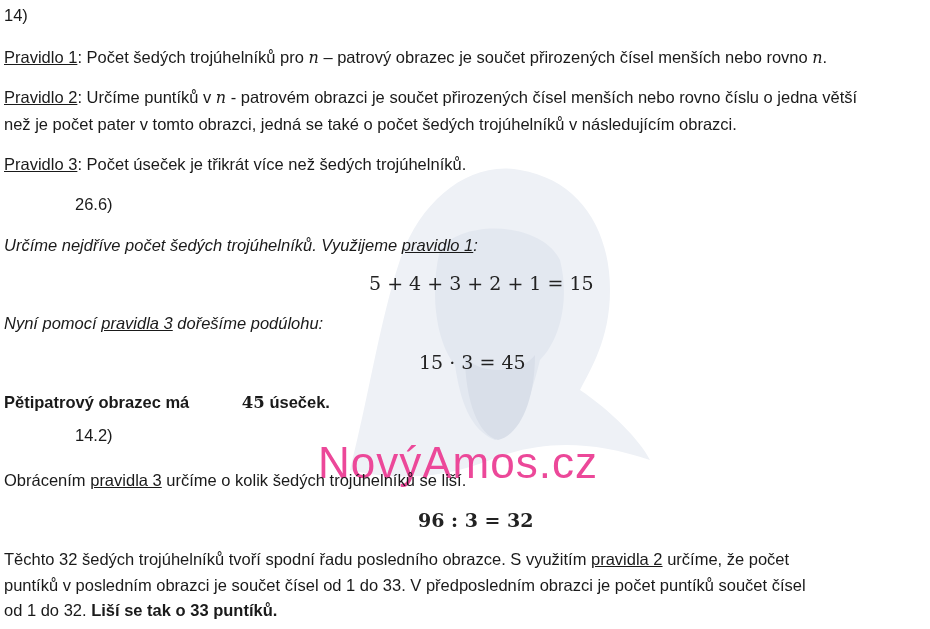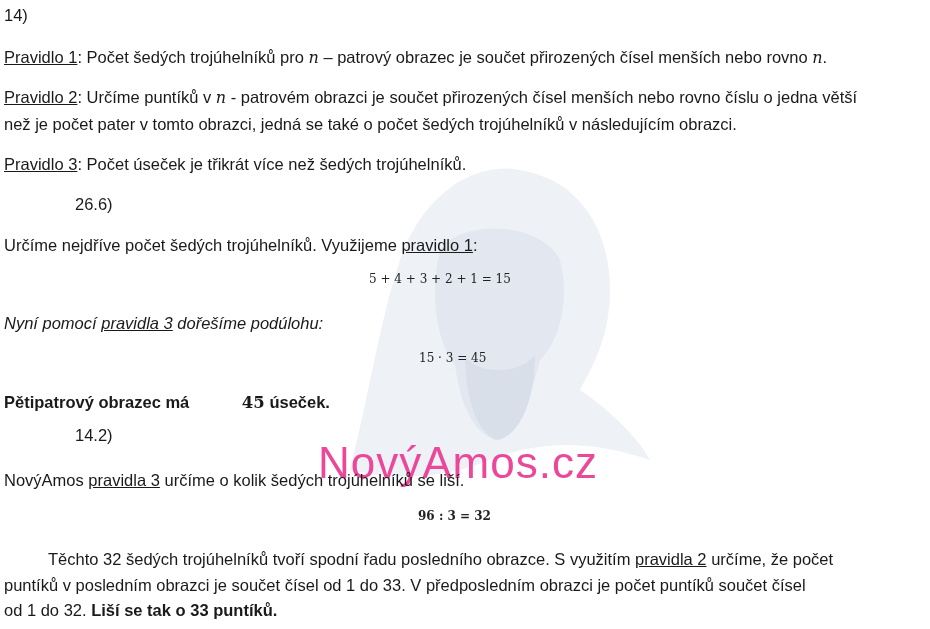--- a/index.html
+++ b/index.html
@@ -8,21 +8,21 @@
       font-family: "Liberation Sans", sans-serif; color: #1a1a1a;
     }
     .watermark { position: absolute; left: 290px; top: 140px; width: 380px; height: 360px; z-index: 0; }
     .wm-text {
       position: absolute; left: 318px; top: 438px; font-size: 44px; color: #ec4899;
       font-family: "Liberation Sans", sans-serif; letter-spacing: 1px; z-index: 0;
     }
     .line { position: absolute; left: 4px; font-size: 16.5px; white-space: nowrap; z-index: 1; }
     .u { text-decoration: underline; }
     .m { font-family: "DejaVu Serif", serif; font-style: italic; font-size: 16px; }
-    .eq { position: absolute; font-family: "DejaVu Serif", serif; font-size: 12px; z-index: 1; white-space: nowrap; color: #222; }
+    .eq { position: absolute; font-family: "DejaVu Serif", serif; font-size: 19px; z-index: 1; white-space: nowrap; color: #222; }
     .b { font-weight: bold; }
     .indent { left: 75px; }
   </style>
 </head>
 <body>
 
 <svg class="watermark" viewBox="0 0 380 360">
   <path d="M60 330 C 80 250, 90 180, 110 120 C 130 60, 180 20, 230 30 C 290 40, 320 90, 320 150 C 320 200, 300 230, 290 250 C 320 270, 350 300, 360 320 C 300 300, 250 300, 200 320 C 150 340, 100 340, 60 330 Z" fill="#eef1f6"></path>
   <path d="M150 110 C 170 80, 250 80, 270 120 C 280 160, 270 200, 250 220 C 240 260, 230 290, 205 300 C 180 290, 170 260, 165 225 C 145 200, 140 150, 150 110 Z" fill="#e3e8f0"></path>
   <path d="M175 215 C 185 235, 230 235, 245 215 C 245 260, 230 295, 208 300 C 188 295, 175 260, 175 215 Z" fill="#d9dfe9"></path>
@@ -39,43 +39,43 @@
   <span class="u">Pravidlo 2</span><span>: Určíme puntíků v </span><span class="m">n</span><span> - patrovém obrazci je součet přirozených čísel menších nebo rovno číslu o jedna větší</span>
 </div>
 <div class="line" style="top:115px;">než je počet pater v tomto obrazci, jedná se také o počet šedých trojúhelníků v následujícím obrazci.</div>
 
 <div class="line" style="top:155px;">
   <span class="u">Pravidlo 3</span><span>: Počet úseček je třikrát více než šedých trojúhelníků.</span>
 </div>
 
 <div class="line indent" style="top:195px;">26.6)</div>
 
-<div class="line" style="top:236px;">
+<div class="line" style="top:236px;font-style:italic;">
   <span>Určíme nejdříve počet šedých trojúhelníků. Využijeme </span><span class="u">pravidlo 1</span><span>:</span>
 </div>
 
 <div class="eq" style="left:369px; top:272px;">5 + 4 + 3 + 2 + 1 = 15</div>
 
 <div class="line" style="top:314px;font-style:italic;">
   <span>Nyní pomocí </span><span class="u">pravidla 3</span><span> dořešíme podúlohu:</span>
 </div>
 
 <div class="eq" style="left:419px; top:351px;">15 · 3 = 45</div>
 
 <div class="line b" style="top:393px;">
   <span>Pětipatrový obrazec má </span><span style="font-family:'DejaVu Serif',serif;margin-left:48px;">45</span><span> úseček.</span>
 </div>
 
 <div class="line indent" style="top:408px;margin-top:18px;">14.2)</div>
 
 <div class="line" style="top:471px;">
-  <span>NovýAmos </span><span class="u">pravidla 3</span><span> určíme o kolik šedých trojúhelníků se liší.</span>
+  <span>Obrácením </span><span class="u">pravidla 3</span><span> určíme o kolik šedých trojúhelníků se liší.</span>
 </div>
 
 <div class="eq" style="left:418px; top:509px;font-weight:bold;">96 : 3 = 32</div>
 
-<div class="line" style="top:550px;margin-left:44px;">
+<div class="line" style="top:550px;">
   <span>Těchto 32 šedých trojúhelníků tvoří spodní řadu posledního obrazce. S využitím </span><span class="u">pravidla 2</span><span> určíme, že počet</span>
 </div>
 <div class="line" style="top:576px;">puntíků v posledním obrazci je součet čísel od 1 do 33. V předposledním obrazci je počet puntíků součet čísel</div>
 <div class="line" style="top:601px;">
   <span>od 1 do 32. </span><span class="b">Liší se tak o 33 puntíků.</span>
 </div>
 
 </body></html>

